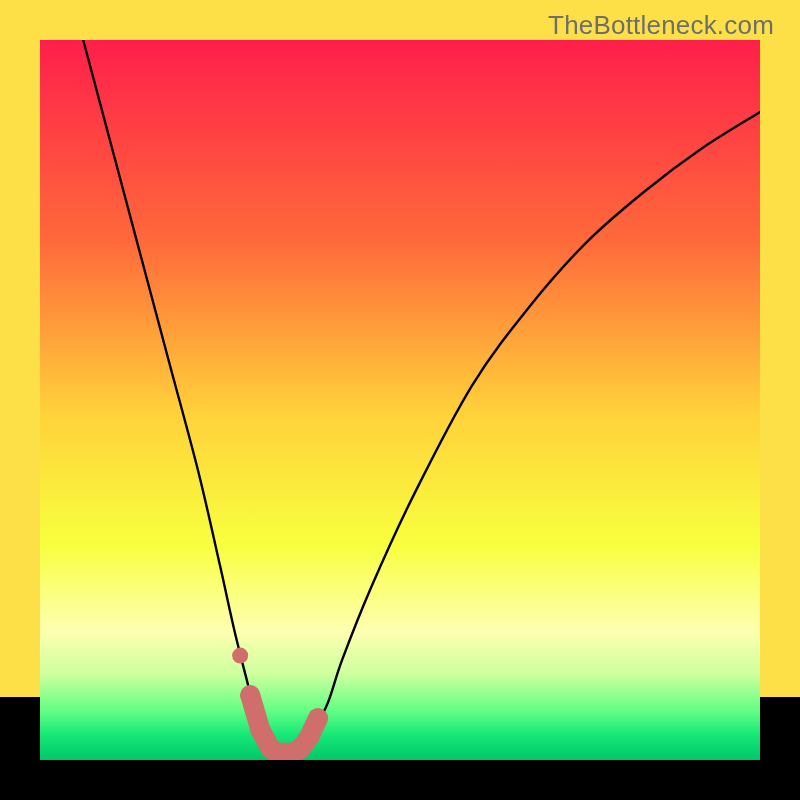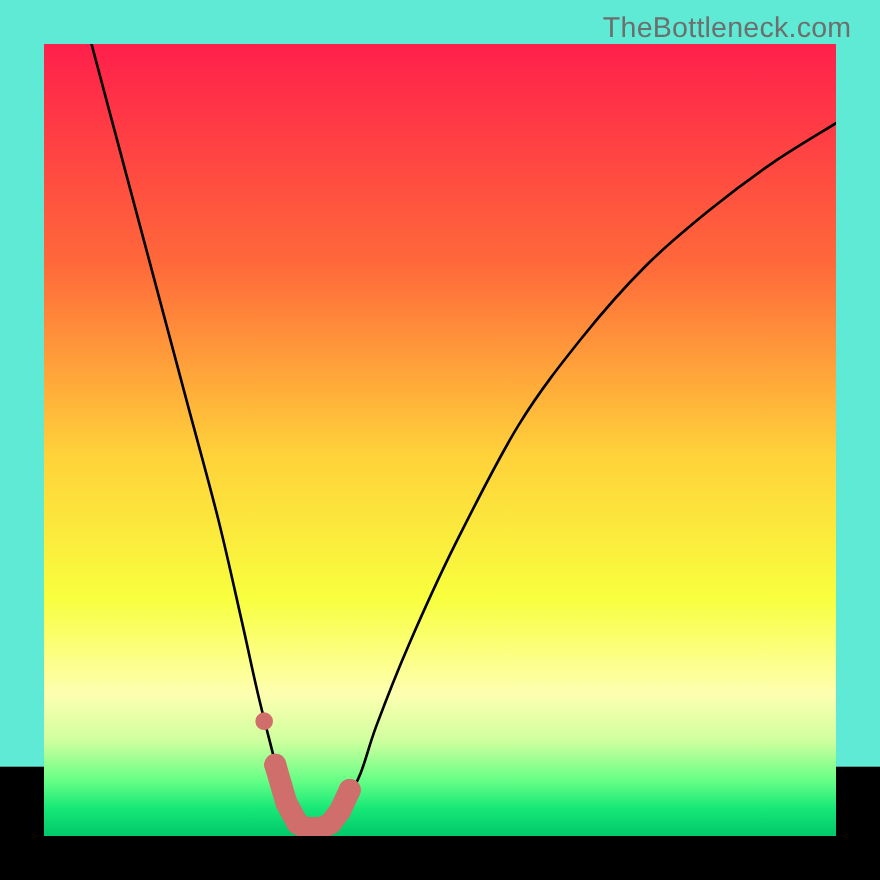--- a/index.html
+++ b/index.html
@@ -9,21 +9,21 @@
     height: 800px;
     background: #000;
     font-family: Arial, Helvetica, sans-serif;
   }
   .frame {
     position: absolute;
     left: 0;
     top: 0;
     width: 800px;
     height: 697px;
-    background: #5eead4;
+    background: #fde047;
   }
   .plot-area {
     position: absolute;
     left: 40px;
     top: 40px;
     width: 720px;
     height: 720px;
     overflow: hidden;
   }
   .gradient {

